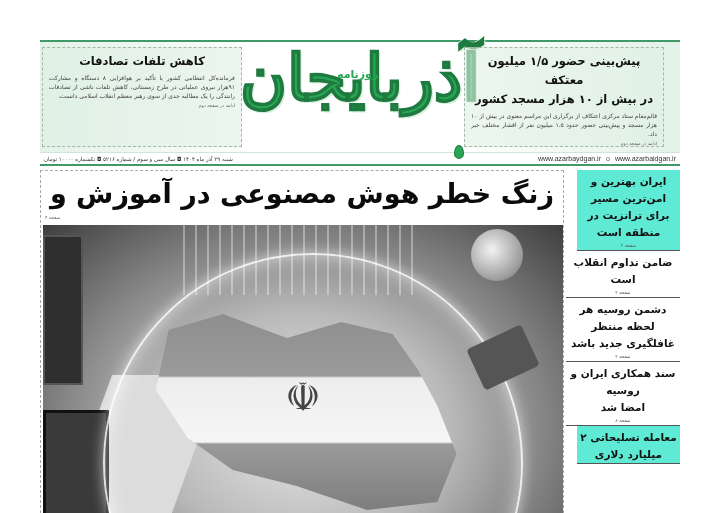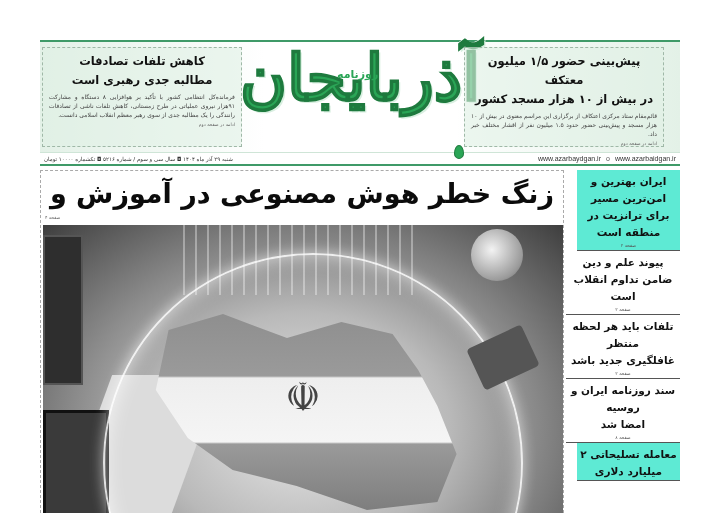--- a/index.html
+++ b/index.html
@@ -68,21 +68,20 @@
   .item .pref { display: block; font-weight: normal; font-size: 4.5px; line-height: 9px; color: #555; }
 </style>
 </head>
 <body>
 
 <div class="page">
 
   <div class="masthead">
     <div class="box left">
       <div class="h">کاهش تلفات تصادفات</div>
-      <div class="h">مطالبه جدی رهبری است</div>
       <div class="body">فرمانده‌کل انتظامی کشور با تأکید بر هوافزایی ۸ دستگاه و مشارکت ۹۱هزار نیروی عملیاتی در طرح زمستانی، کاهش تلفات ناشی از تصادفات رانندگی را یک مطالبه جدی از سوی رهبر معظم انقلاب اسلامی دانست.</div>
       <div class="ref">ادامه در صفحه دوم</div>
     </div>
 
     <div class="logo">
       <span class="small">روزنامه</span>
       <span class="main">آذربایجان</span>
     </div>
 
     <div class="box right">
@@ -117,31 +116,30 @@
     </div>
   </div>
 
   <div class="sidebar">
     <div class="item shaded">
       <div>ایران بهترین و امن‌ترین مسیر</div>
       <div>برای ترانزیت در منطقه است</div>
       <span class="pref">صفحه ۲</span>
     </div>
     <div class="item">
-      <div>پیوند علم و دین</div>
       <div>ضامن تداوم انقلاب است</div>
       <span class="pref">صفحه ۲</span>
     </div>
     <div class="item">
-      <div>تلفات باید هر لحظه منتظر</div>
+      <div>دشمن روسیه هر لحظه منتظر</div>
       <div>غافلگیری جدید باشد</div>
       <span class="pref">صفحه ۲</span>
     </div>
     <div class="item">
-      <div>سند روزنامه ایران و روسیه</div>
+      <div>سند همکاری ایران و روسیه</div>
       <div>امضا شد</div>
       <span class="pref">صفحه ۸</span>
     </div>
     <div class="item shaded">
       <div>معامله تسلیحاتی ۲ میلیارد دلاری</div>
 
     </div>
   </div>
 
 </div>

